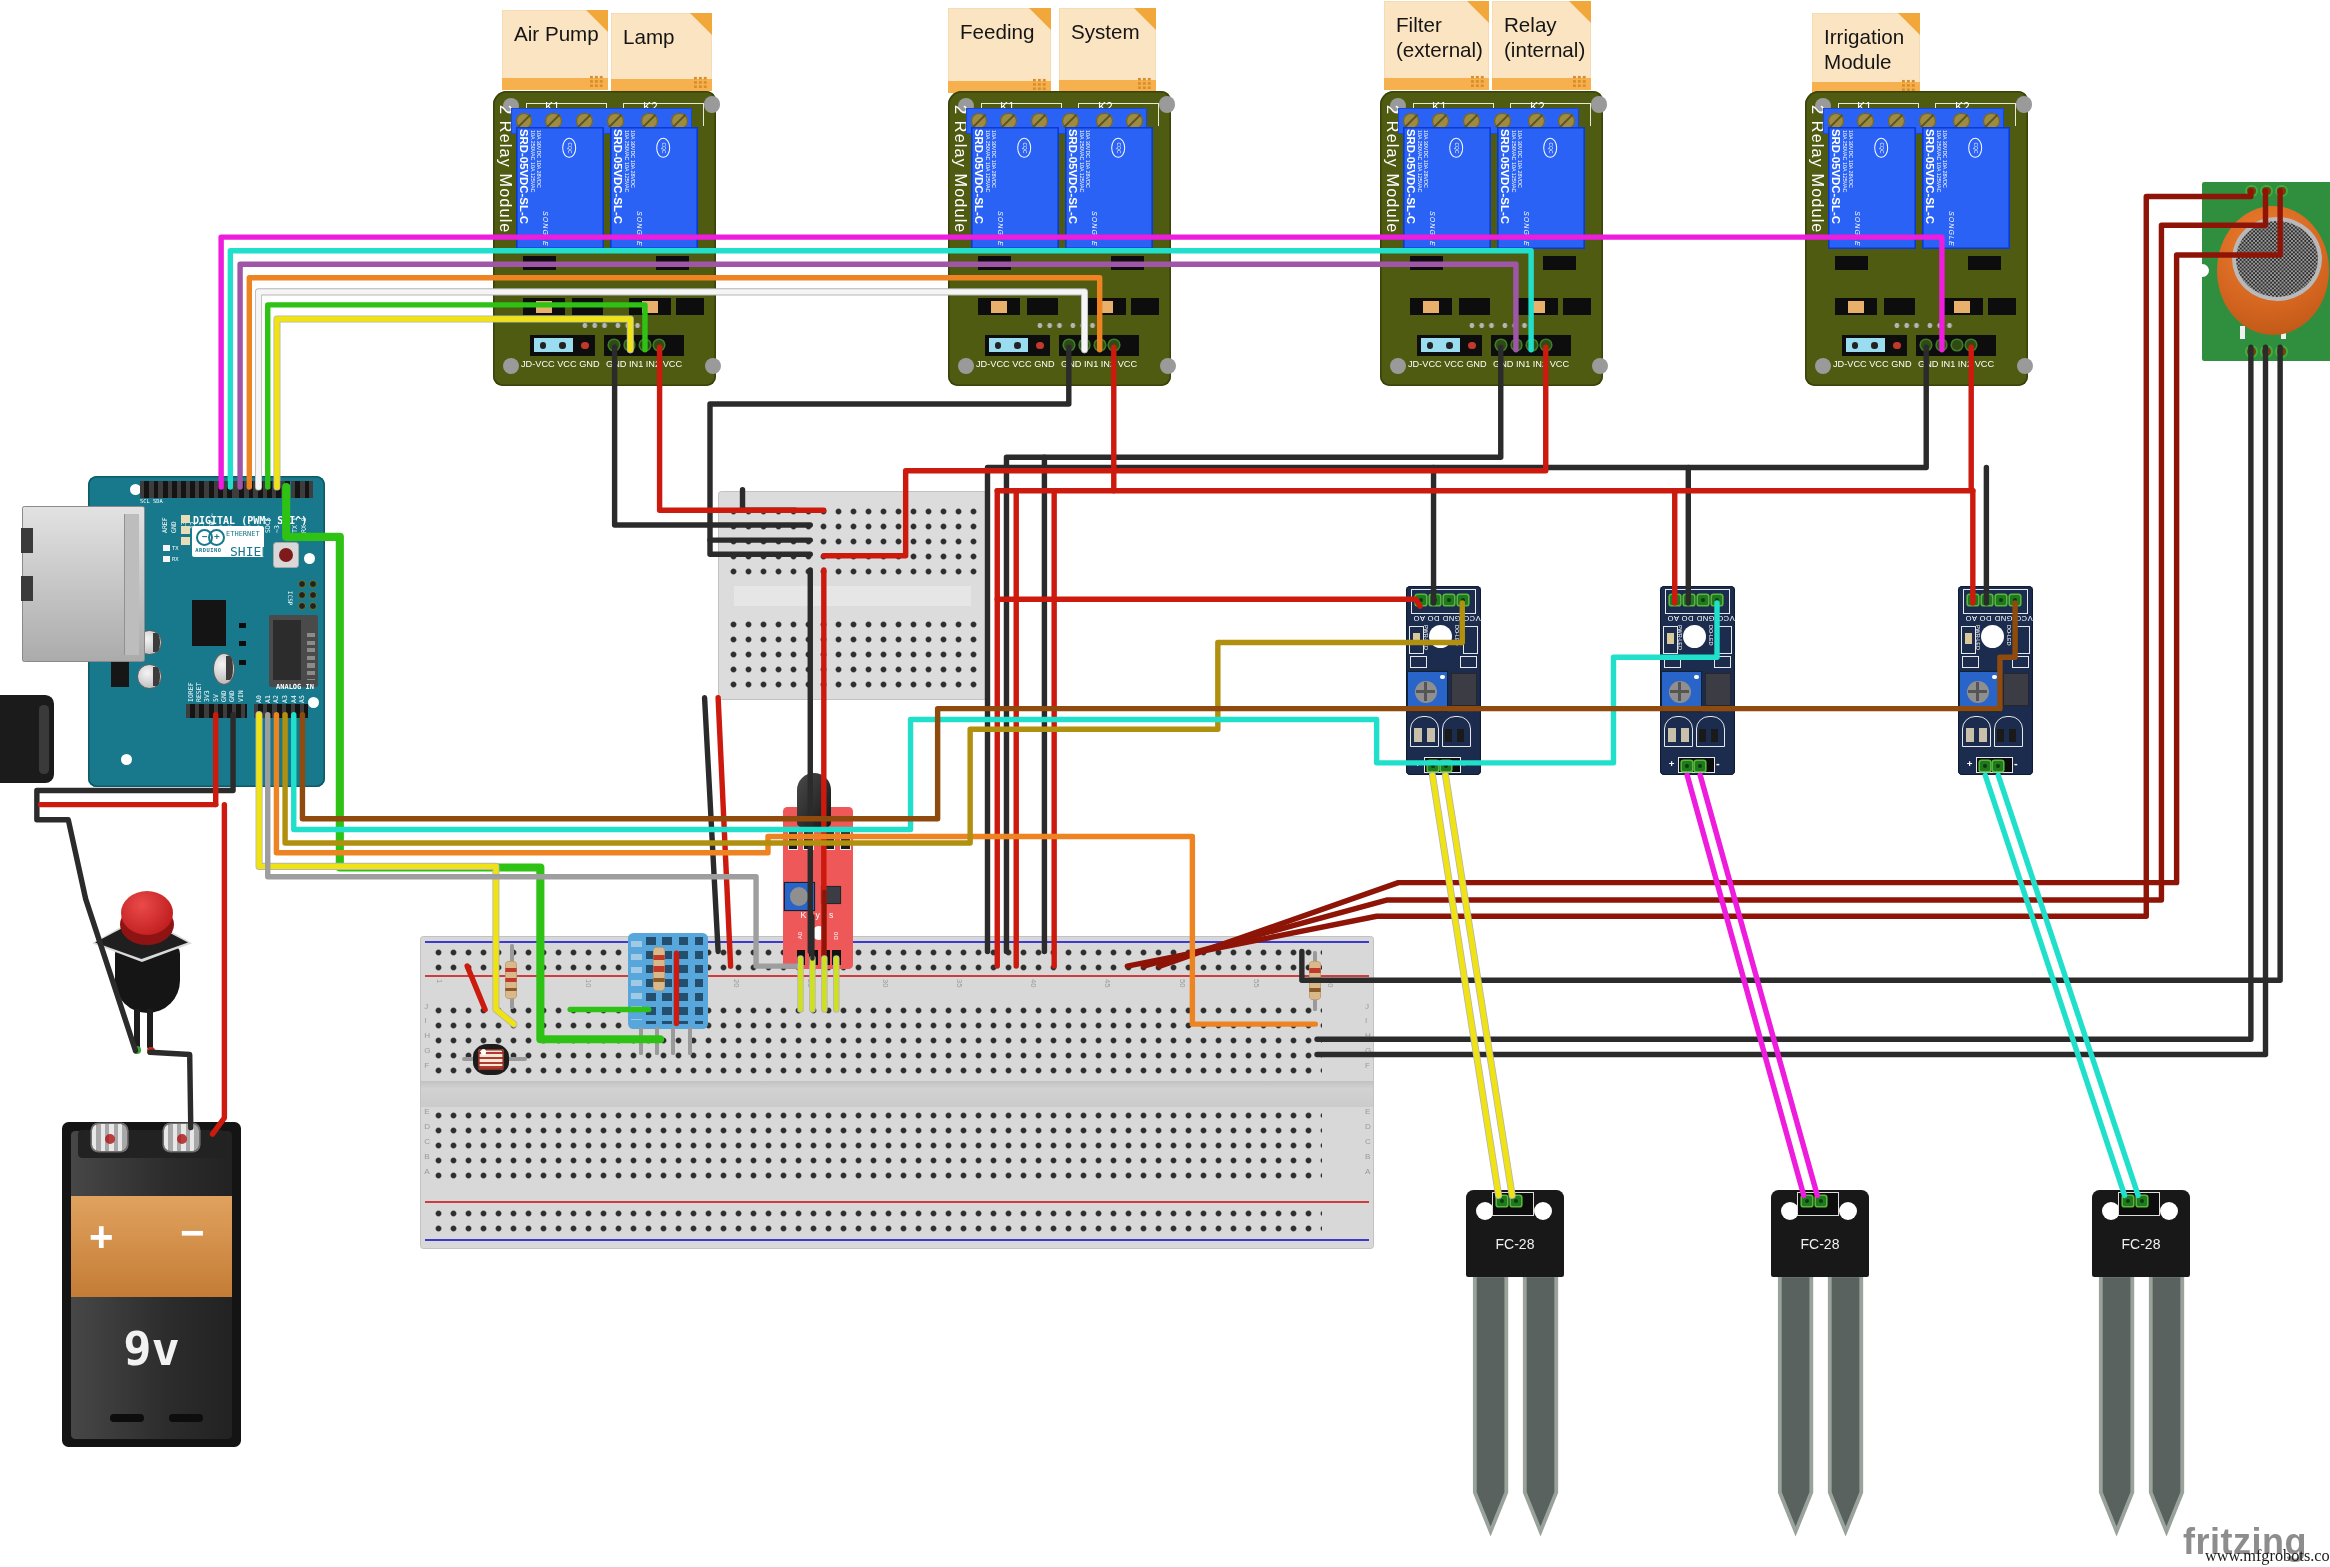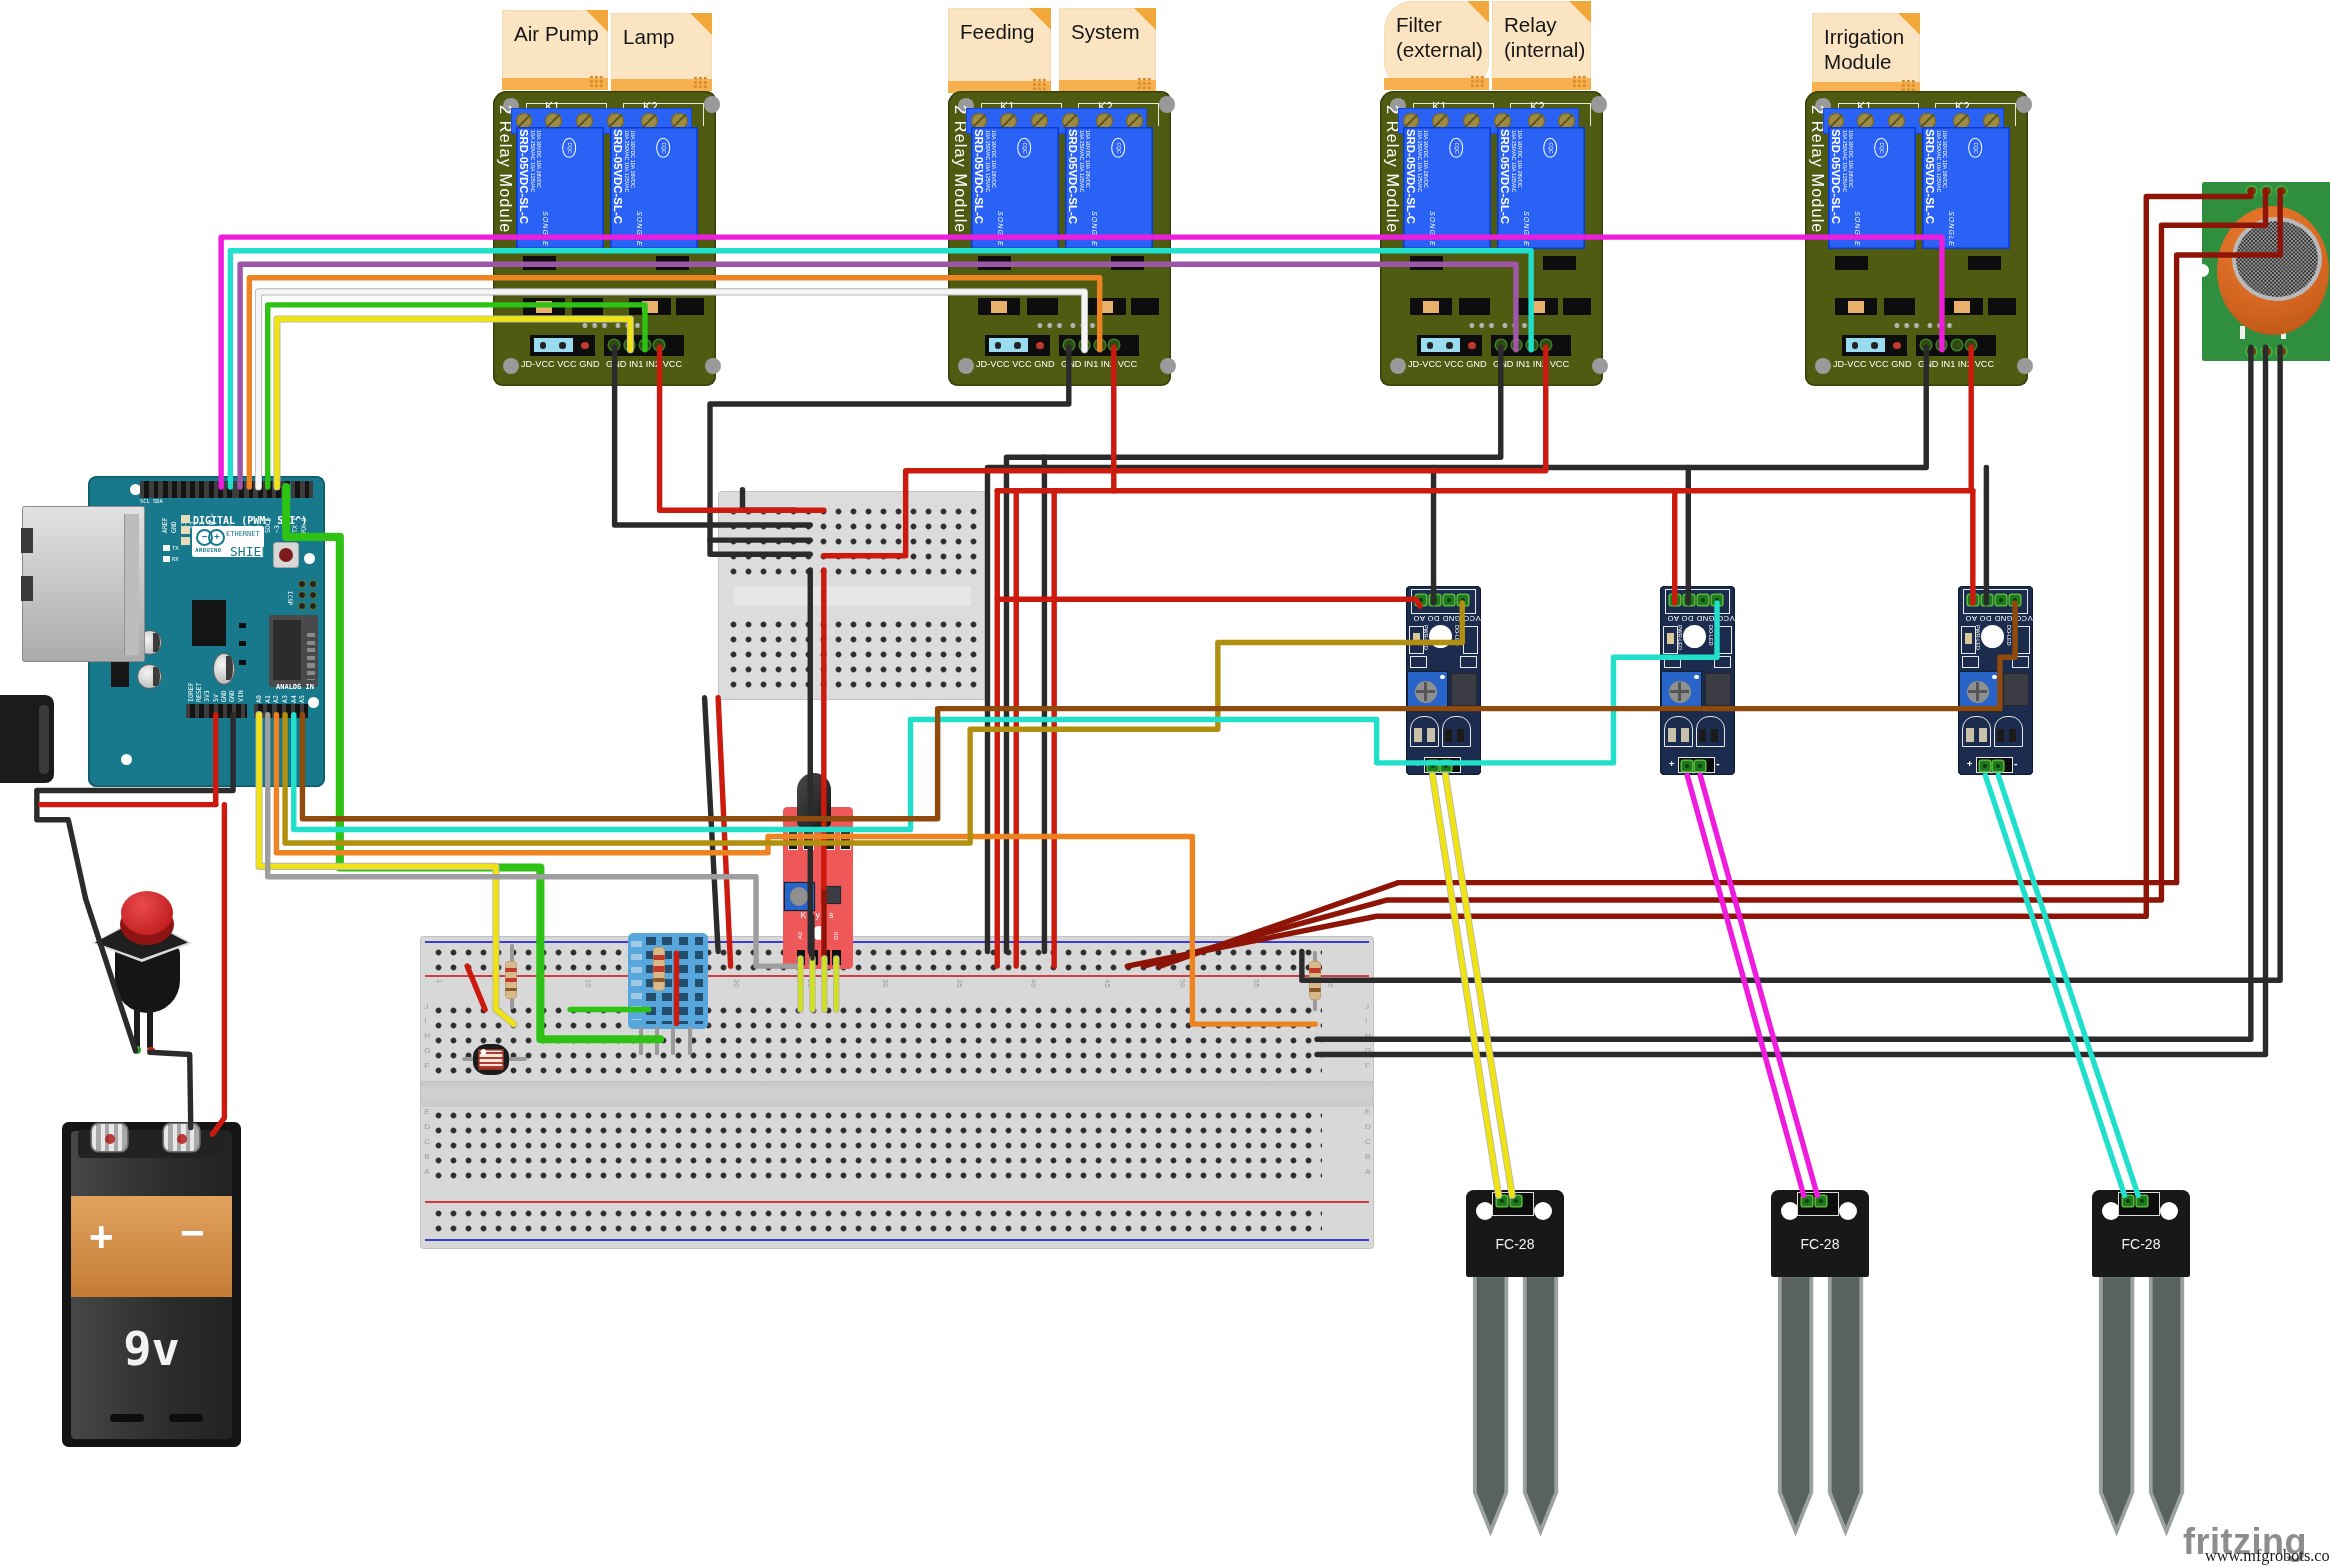--- a/index.html
+++ b/index.html
@@ -890,21 +890,21 @@
       <div class="strip"></div>
       <div class="grip"></div>
    <div class="txt">Feeding</div>
     </div>
     <div class="note" style="left: 1059px; top: 8.1px; width: 97px; height: 84px;">
       <div class="fold"></div>
       <div class="strip"></div>
       <div class="grip"></div>
    <div class="txt">System</div>
     </div>
-    <div class="note" style="left: 1384px; top: 1.1px; width: 105px; height: 89px; border-radius: 29px;">
+    <div class="note" style="left: 1384px; top: 1.1px; width: 105px; height: 89px;">
       <div class="fold"></div>
       <div class="strip"></div>
       <div class="grip"></div>
    <div class="txt">Filter (external)</div>
     </div>
     <div class="note" style="left: 1492px; top: 1.1px; width: 99px; height: 89px;">
       <div class="fold"></div>
       <div class="strip"></div>
       <div class="grip"></div>
    <div class="txt">Relay (internal)</div>

